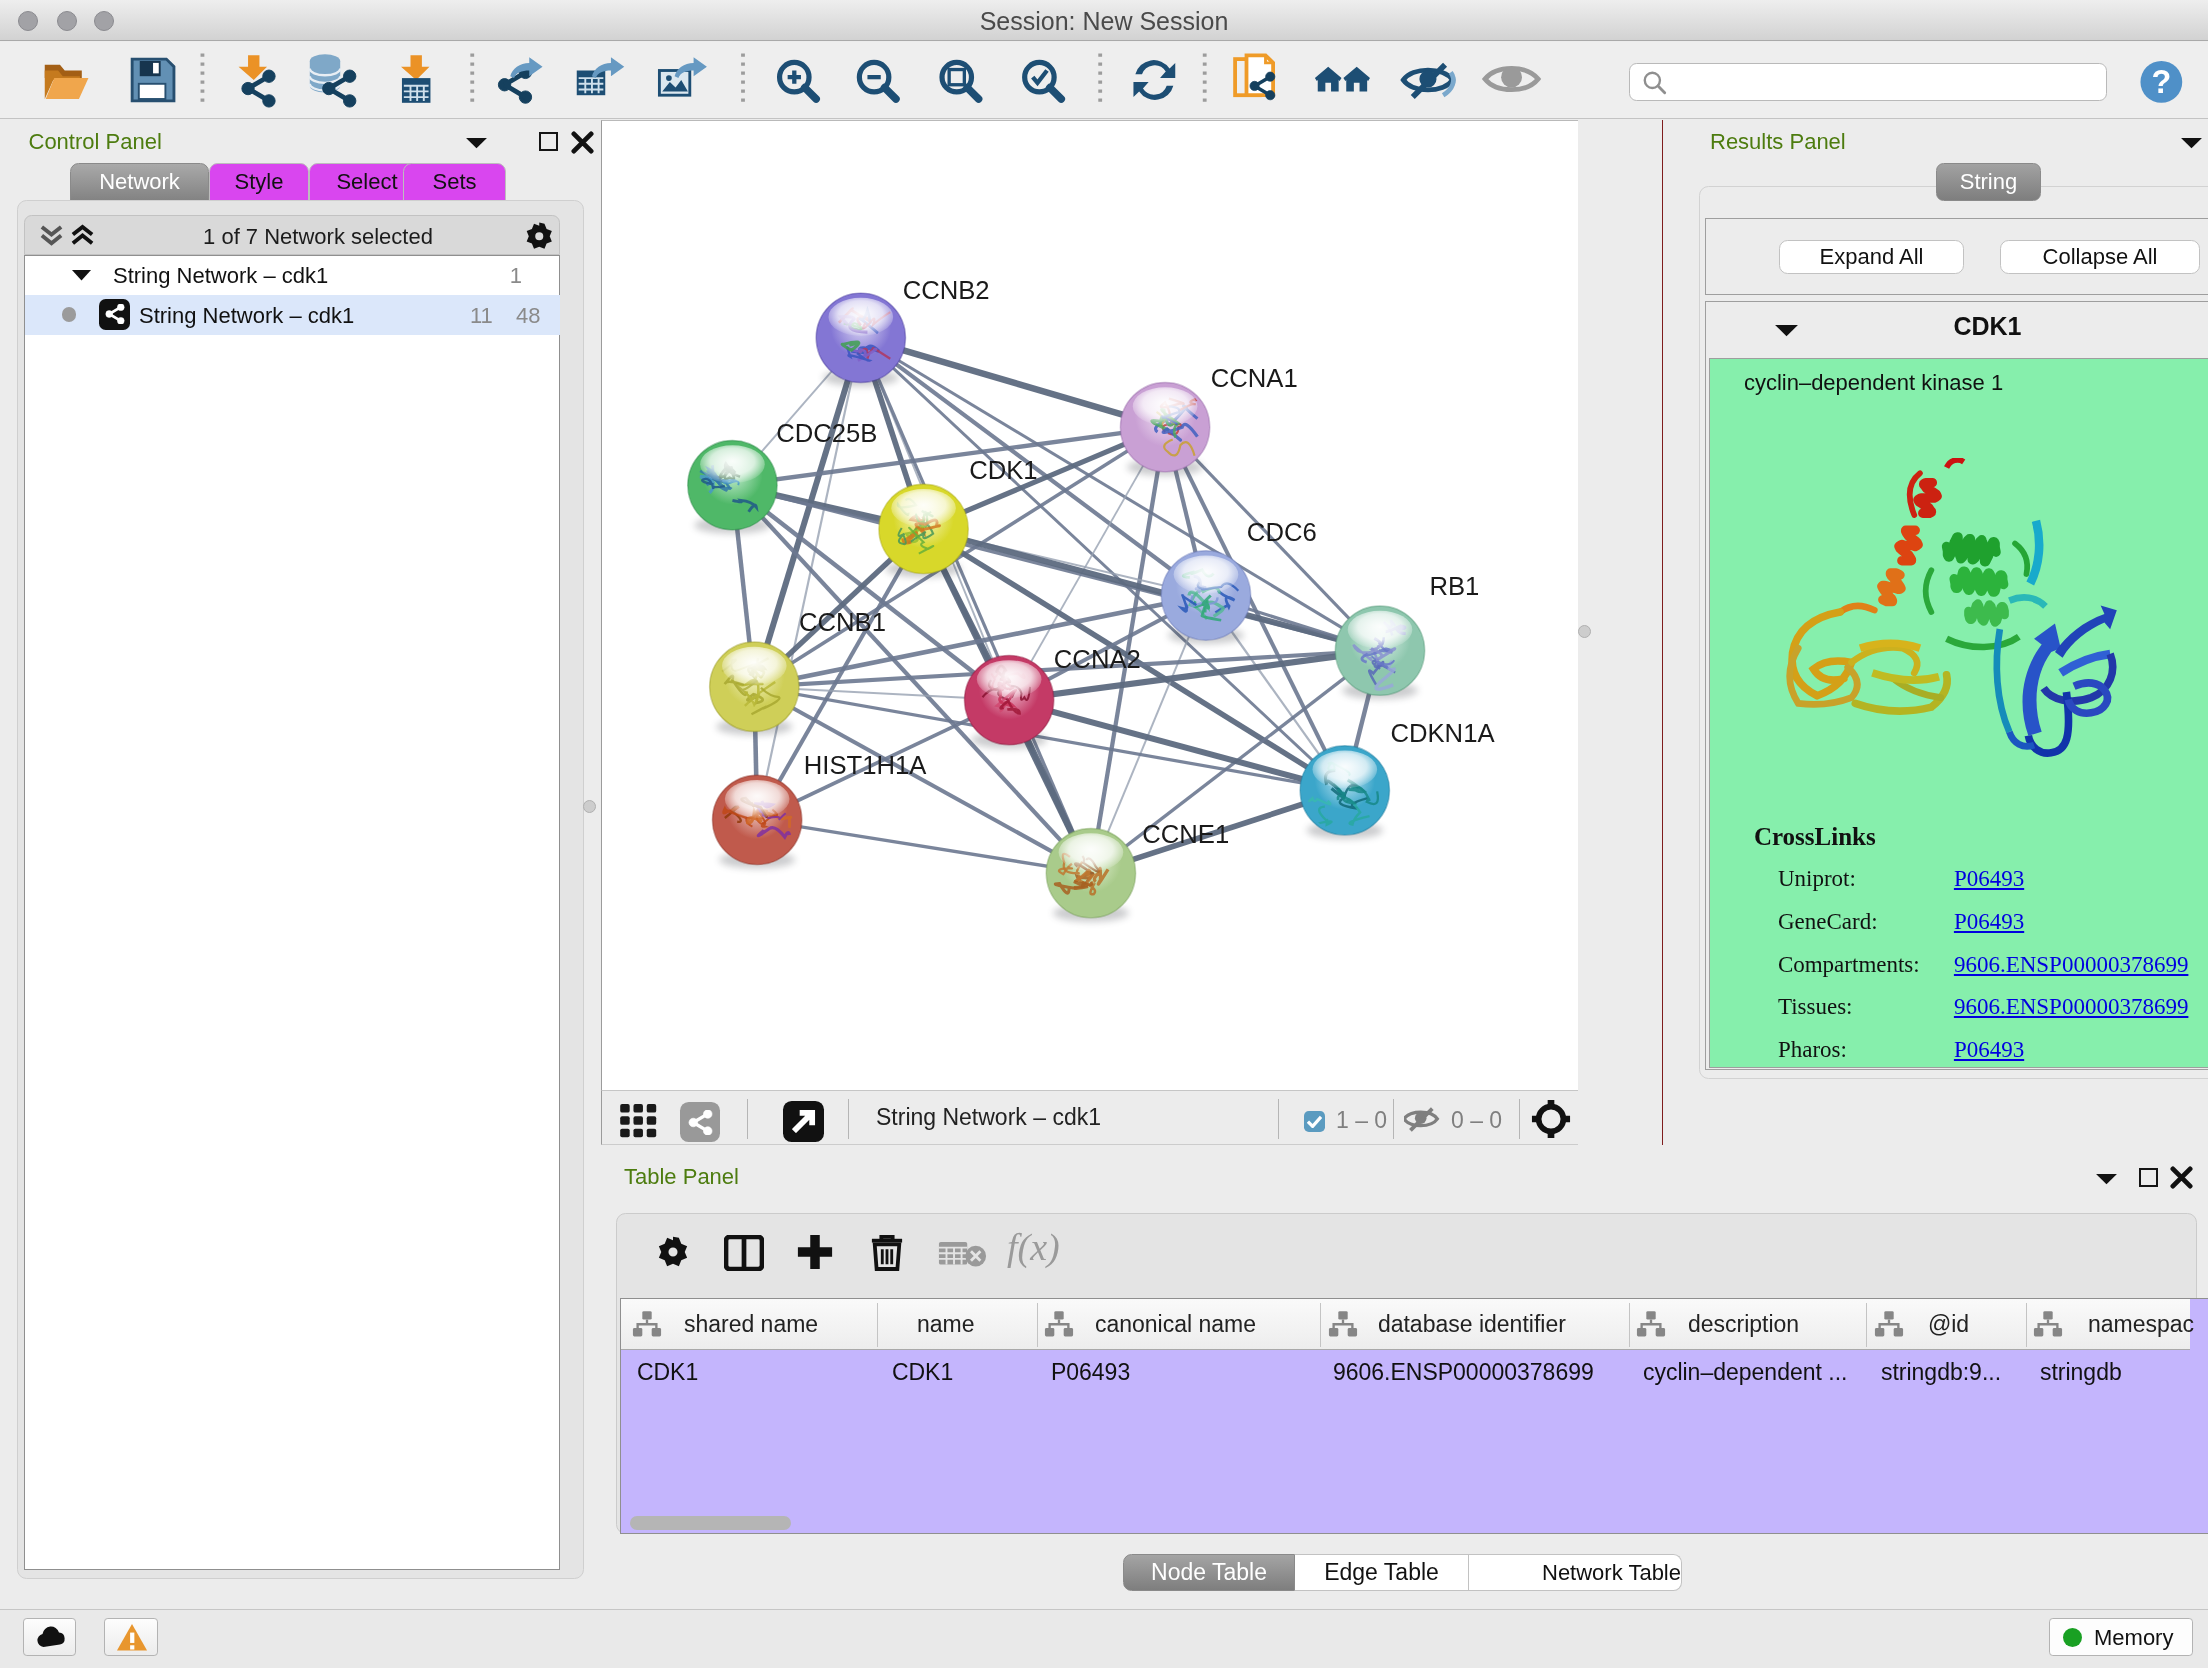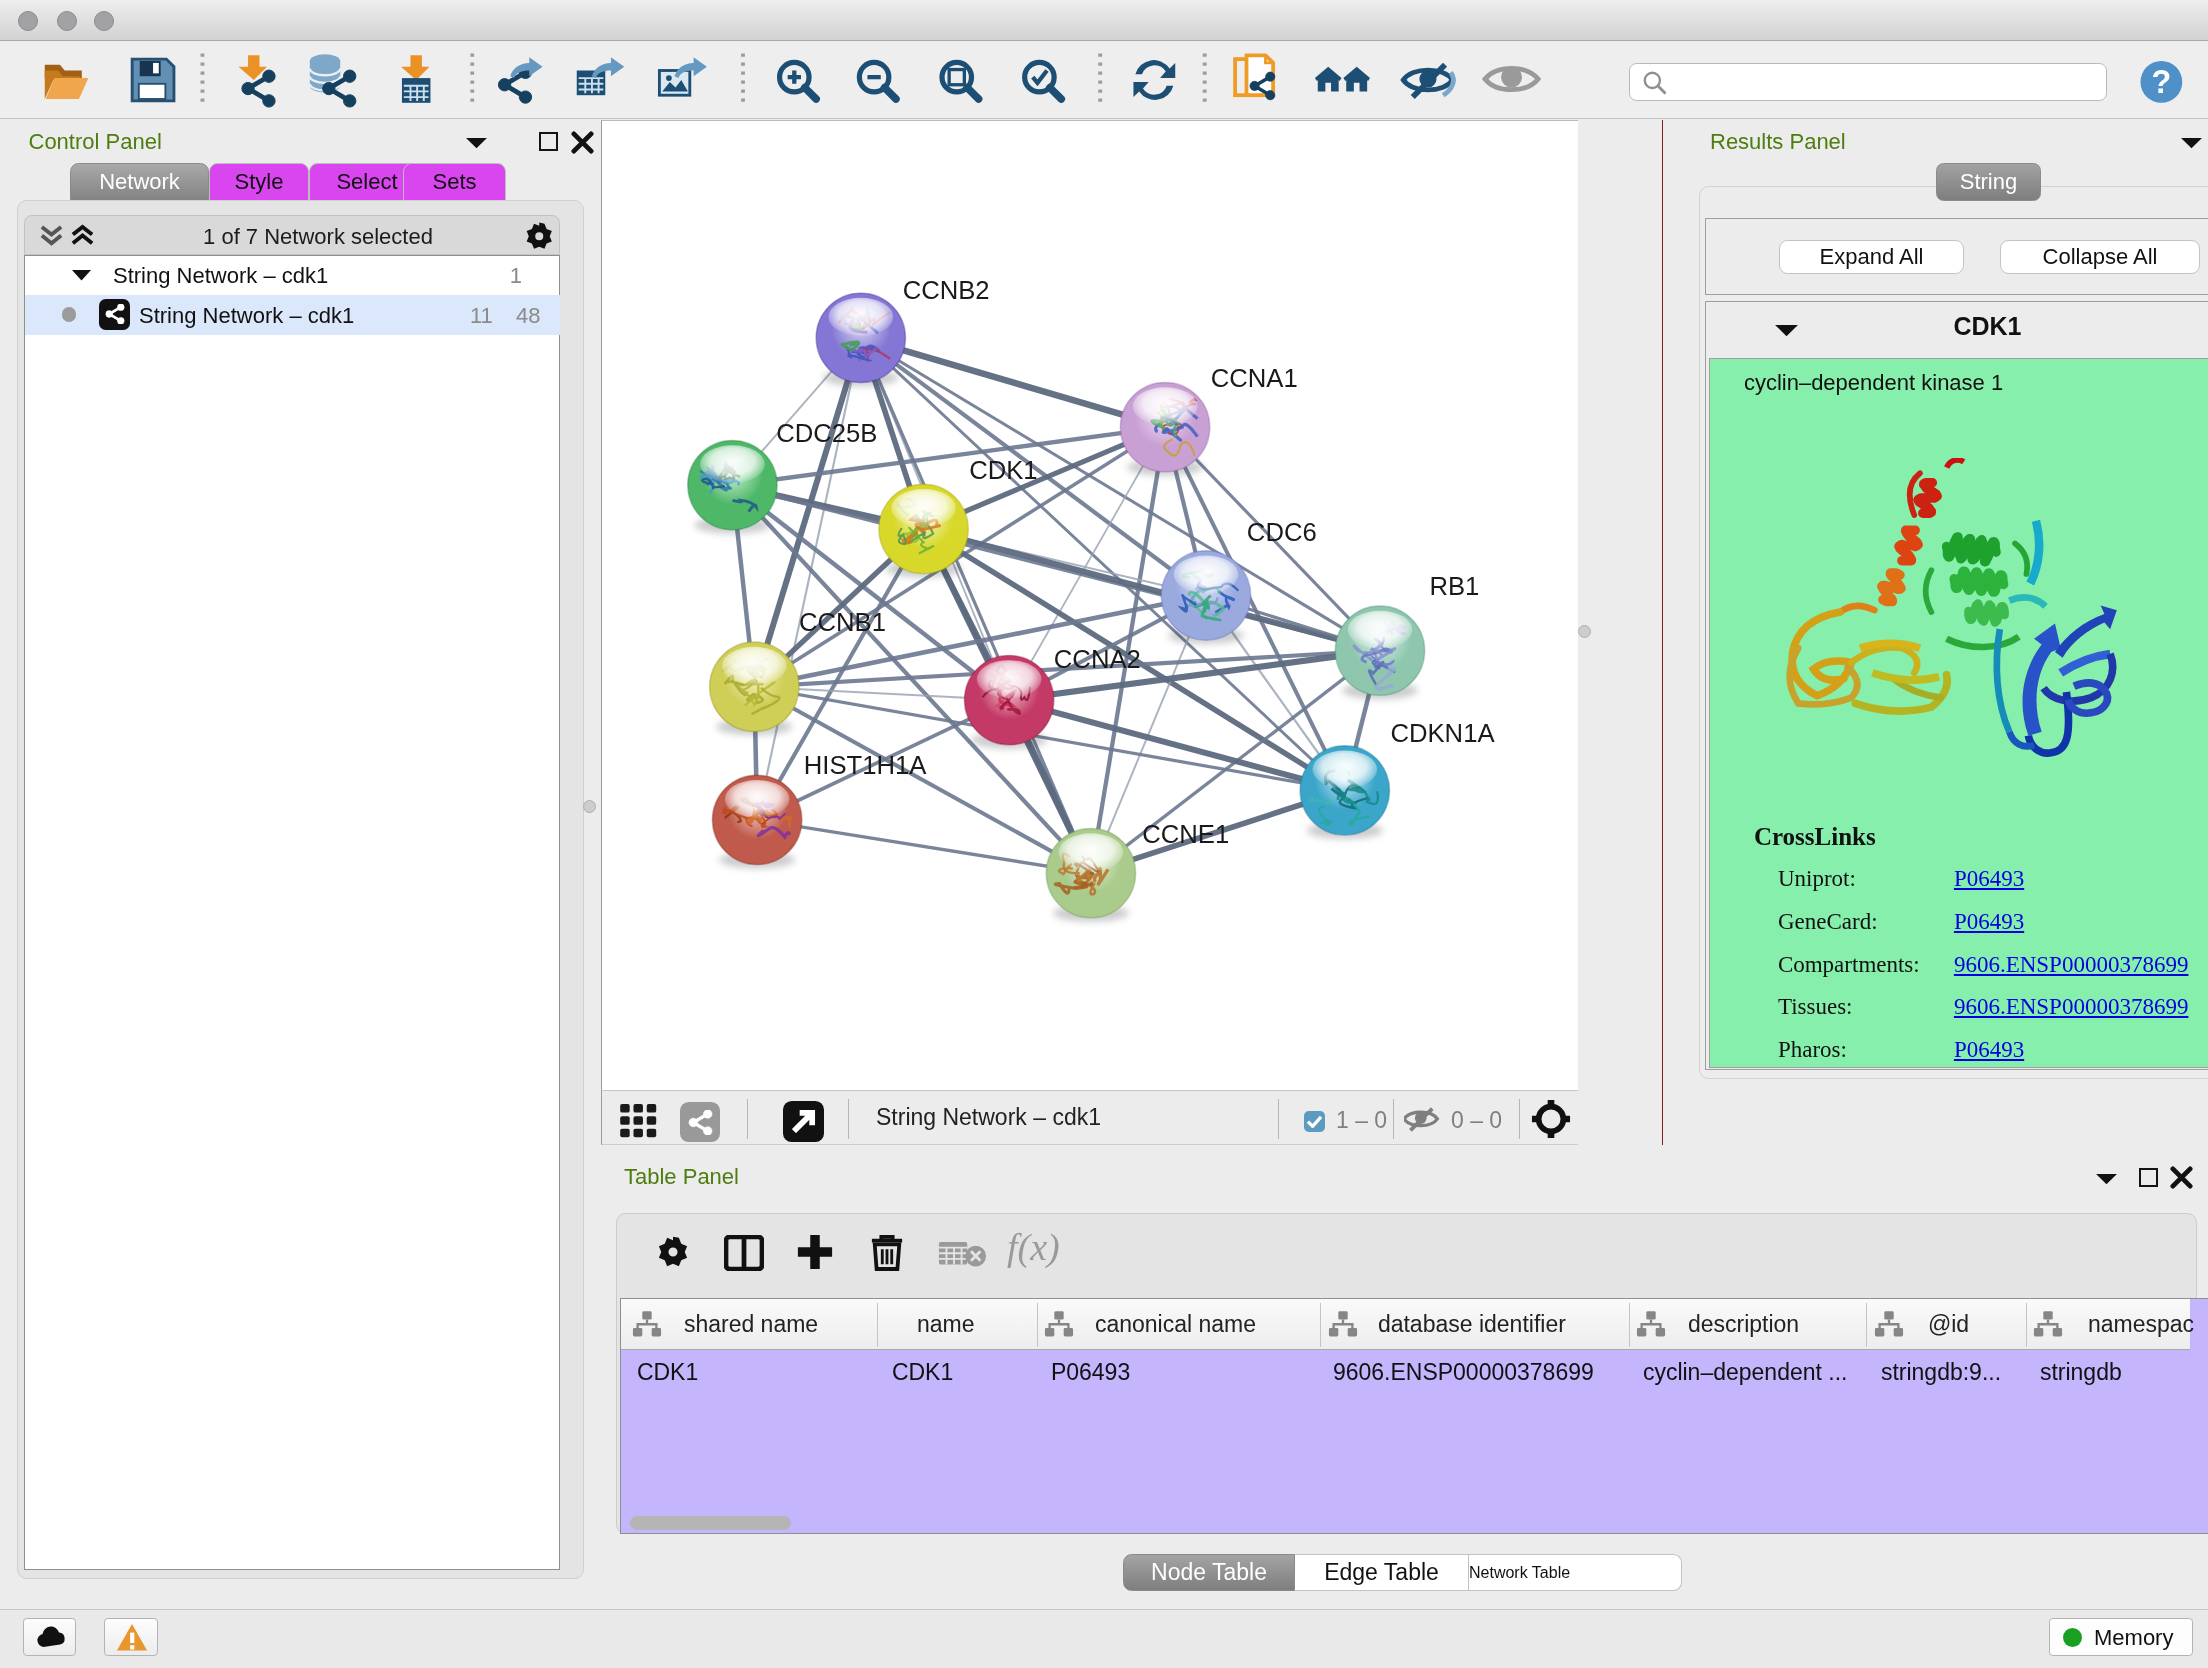--- a/index.html
+++ b/index.html
@@ -37,20 +37,21 @@
 #bottom-bar { left:0; top:1609px; width:2208px; height:59px; background:#e9e9e9; border-top:1px solid #c6c6c6; }
 .bbtn { position:absolute; top:7.6px; height:38px; background:linear-gradient(#fdfdfd,#ececec); border:1px solid #b3b3b3; border-radius:3.8px; }
 </style>
 </head>
 <body>
 
 <div class="abs" id="titlebar">
   <div class="tl" style="left:18px;"></div>
   <div class="tl" style="left:57px;"></div>
   <div class="tl" style="left:94px;"></div>
+  <div id="title-text">Session: New Session</div>
 </div>
 
 <div class="abs" id="toolbar">
 <svg width="2208" height="76" viewBox="0 0 2322 80">
 <defs>
 <g id="share">
   <circle cx="28" cy="6" r="6.5"></circle>
           <circle cx="6" cy="19" r="6.5"></circle>
           <circle cx="28" cy="32" r="6.5"></circle>
   <path d="M6 19 L28 6 M6 19 L28 32" stroke-width="5" fill="none"></path>
@@ -847,21 +848,21 @@
       <div class="abs" style="left:712px; top:60px; font-size:23px; color:#111;">9606.ENSP00000378699</div>
       <div class="abs" style="left:1022px; top:60px; font-size:23px; color:#111;">cyclin–dependent ...</div>
       <div class="abs" style="left:1260px; top:60px; font-size:23px; color:#111;">stringdb:9...</div>
       <div class="abs" style="left:1419px; top:60px; font-size:23px; color:#111;">stringdb</div>
       <div class="abs" style="left:9.5px; top:217px; width:161px; height:14.3px; background:#b5b5b5; border-radius:7.6px;"></div>
     </div>
   </div>
 
   <div class="abs" style="left:522px; top:409px; width:172px; height:37px; background:linear-gradient(#a4a4a4,#7e7e7e); border:1px solid #8a8a8a; border-radius:8.6px 0 0 8.6px; color:#fff; font-size:23px; text-align:center; line-height:35px;">Node Table</div>
   <div class="abs" style="left:694px; top:409px; width:174px; height:37px; background:#fff; border:1px solid #c2c2c2; border-left:none; color:#111; font-size:23px; text-align:center; line-height:35px;">Edge Table</div>
-  <div class="abs" style="left:868px; top:409px; width:213px; height:37px; background:#fff; border:1px solid #c2c2c2; border-left:none; border-radius:0 8.6px 8.6px 0; color:#111; font-size:16px; text-align:left; line-height:35px;">Network Table</div>
+  <div class="abs" style="left:868px; top:409px; width:213px; height:37px; background:#fff; border:1px solid #c2c2c2; border-left:none; border-radius:0 8.6px 8.6px 0; color:#111; font-size:22px; text-align:right; line-height:35px;">Network Table</div>
 </div>
 
 <div class="abs" id="bottom-bar">
   <div class="bbtn" style="left:23px; width:53px;">
     <svg class="abs" style="left:10.5px; top:7.6px;" width="32" height="23" viewBox="0 0 34 24">
       <path d="M9 22 a7 7 0 0 1 -1 -13.8 a9 9 0 0 1 17.5 -1.5 a6.5 6.5 0 0 1 1 12.8 z" fill="#111"></path>
     </svg>
   </div>
   <div class="bbtn" style="left:104px; width:54px;">
     <svg class="abs" style="left:10.5px; top:4.8px;" width="32" height="29.5" viewBox="0 0 34 31">

